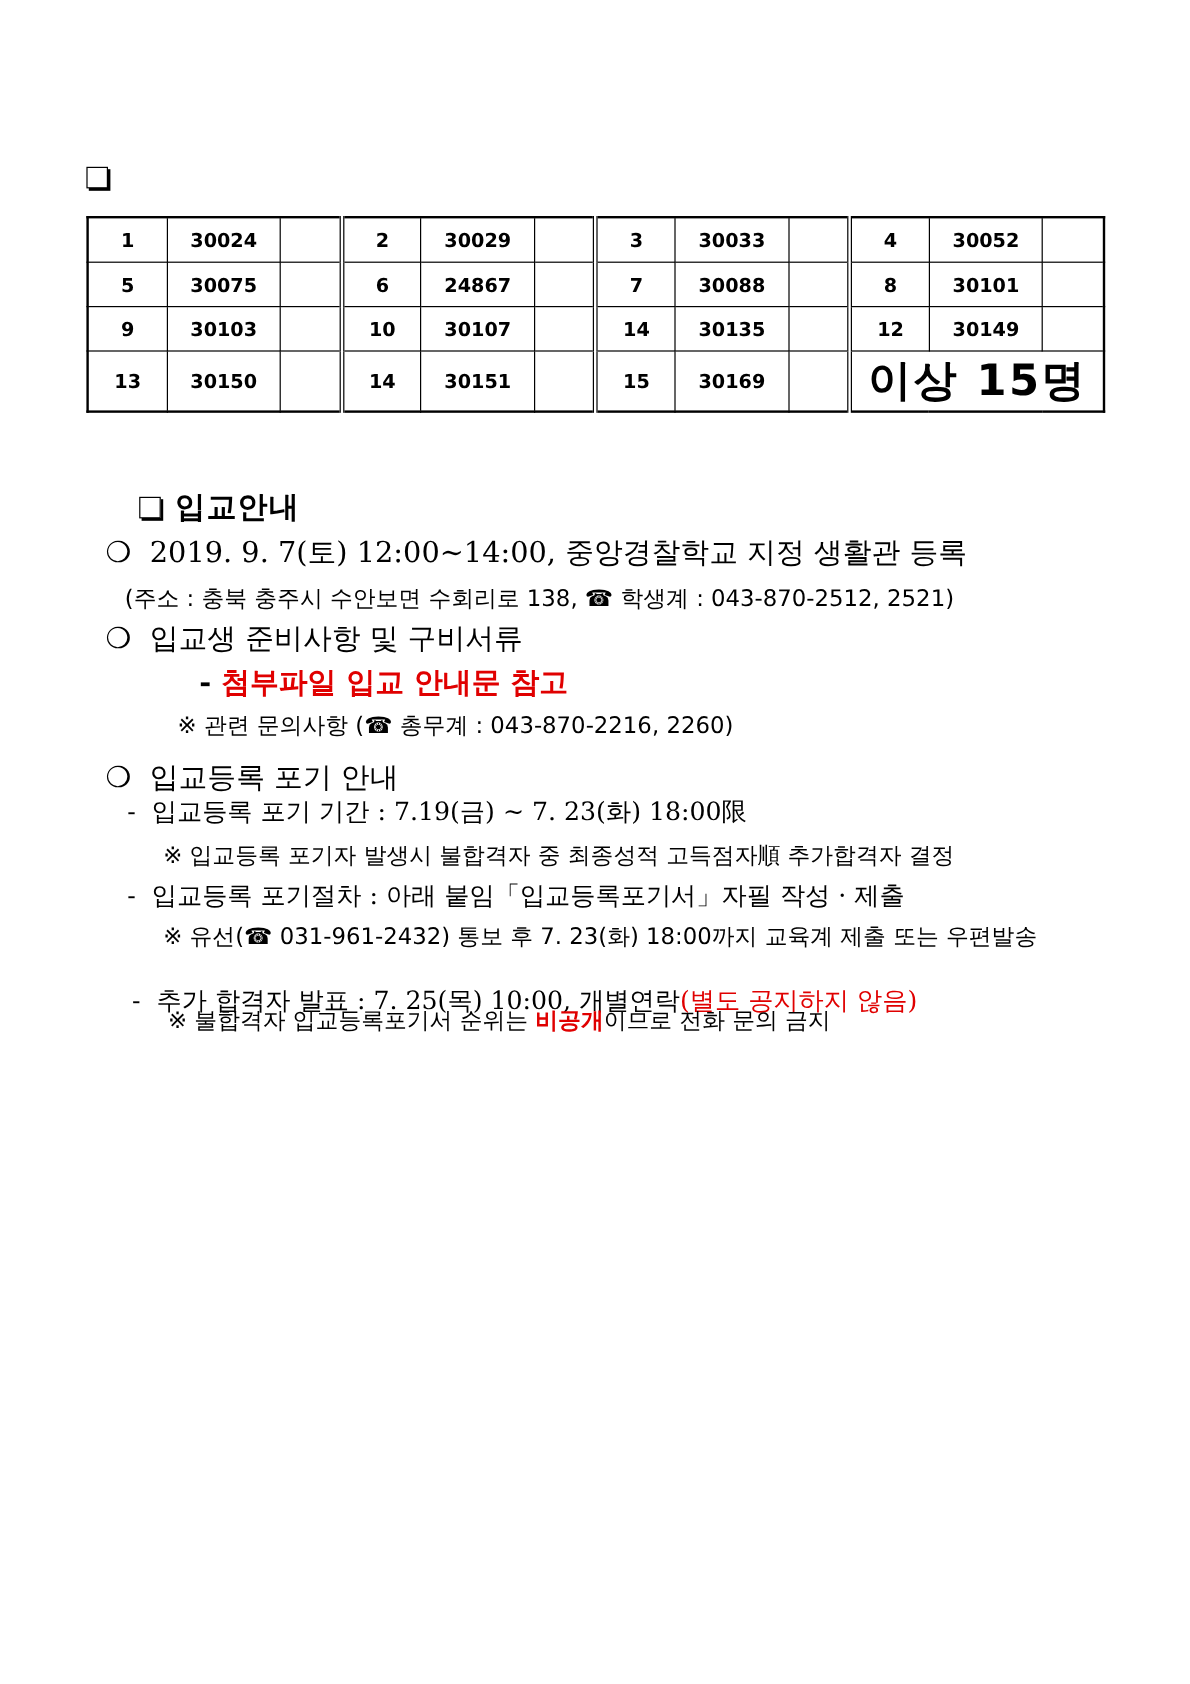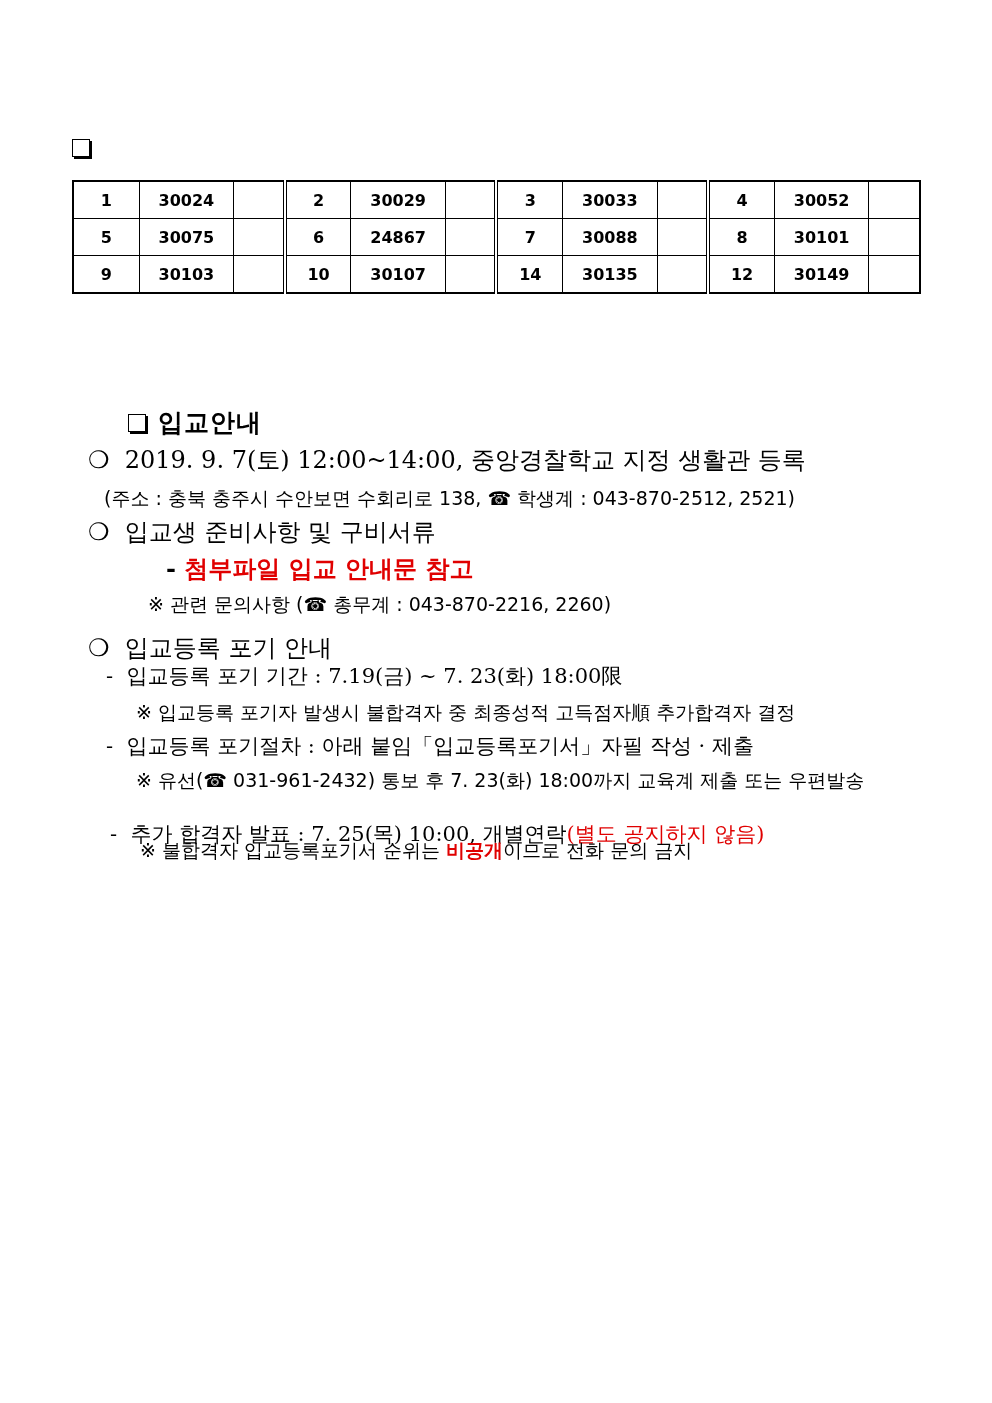--- a/index.html
+++ b/index.html
@@ -81,24 +81,36 @@
     <td class="gl">10</td>
     <td>30107</td>
     <td></td>
     <td class="gl">14</td>
     <td>30135</td>
     <td></td>
     <td class="gl">12</td>
     <td>30149</td>
     <td></td>
   </tr>
+  <tr class="r last">
+    <td>13</td>
+    <td>30150</td>
+    <td></td>
+    <td class="gl">14</td>
+    <td>30151</td>
+    <td></td>
+    <td class="gl">15</td>
+    <td>30169</td>
+    <td></td>
+    <td class="gl summary" colspan="3">이상 15명</td>
+  </tr>
 </tbody>
   </table>
 
-<div class="abs sec-title" style="left:84px;top:406px;padding-left:44px;">
+<div class="abs sec-title" style="left:72px;top:406px;padding-left:44px;">
   <span class="box"></span><span>입교안내</span>
 </div>
 
 <div class="line l1 serif" style="left:88px;top:444px;">
   <span>❍</span>&nbsp;
   <span>2019. 9. 7(토) 12:00~14:00, 중앙경찰학교 지정 생활관 등록</span>
 </div>
 <div class="line l3" style="left:104px;top:486px;">
   <span>(주소 : 충북 충주시 수안보면 수회리로 138, ☎ 학생계 : 043-870-2512, 2521)</span>
 </div>

